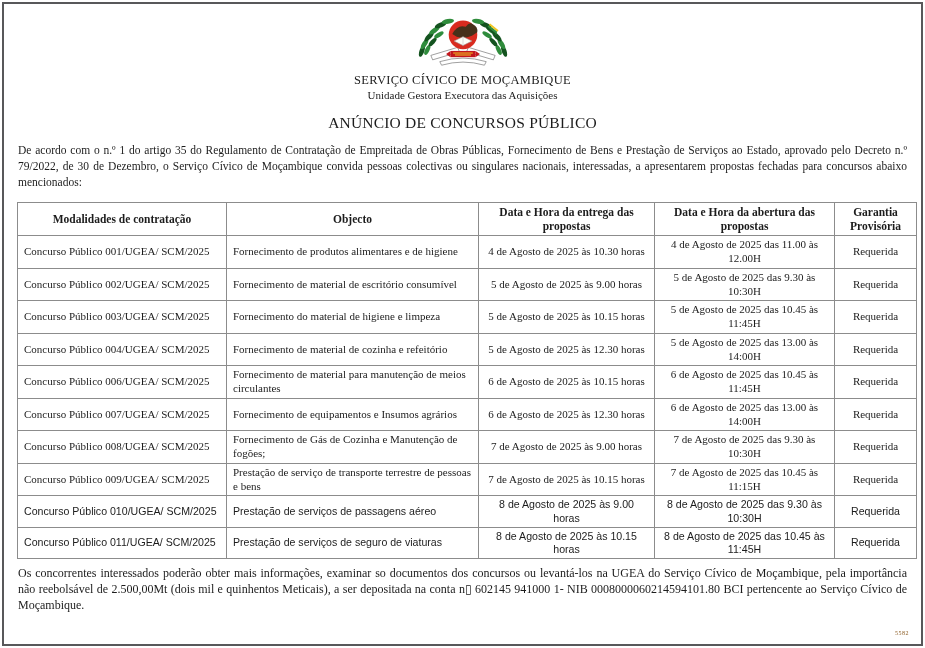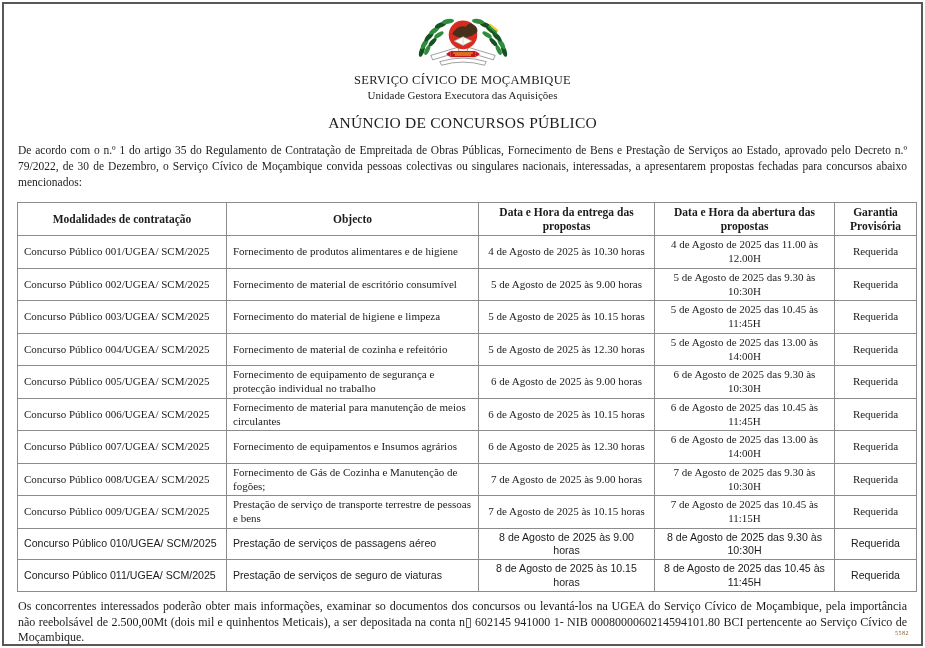--- a/index.html
+++ b/index.html
@@ -131,27 +131,20 @@
         <td class="c-center">Requerida</td>
       </tr>
       <tr>
         <td>Concurso Público 004/UGEA/ SCM/2025</td>
         <td>Fornecimento de material de cozinha e refeitório</td>
         <td class="c-center">5 de Agosto de 2025 às  12.30 horas</td>
         <td class="c-center">5 de Agosto de 2025 das 13.00 às 14:00H</td>
         <td class="c-center">Requerida</td>
       </tr>
       <tr>
-        <td>Concurso Público 005/UGEA/ SCM/2025</td>
-        <td>Fornecimento de equipamento de segurança e protecção individual no trabalho</td>
-        <td class="c-center">6 de Agosto de 2025 às 9.00 horas</td>
-        <td class="c-center">6 de Agosto de 2025 das 9.30 às 10:30H</td>
-        <td class="c-center">Requerida</td>
-      </tr>
-      <tr>
         <td>Concurso Público 006/UGEA/ SCM/2025</td>
         <td>Fornecimento de material para manutenção de meios circulantes</td>
         <td class="c-center">6 de Agosto de 2025 às 10.15 horas</td>
         <td class="c-center">6 de Agosto de 2025 das 10.45 às 11:45H</td>
         <td class="c-center">Requerida</td>
       </tr>
       <tr>
         <td>Concurso Público 007/UGEA/ SCM/2025</td>
         <td>Fornecimento de equipamentos e Insumos agrários</td>
         <td class="c-center">6  de Agosto de 2025 às  12.30 horas</td>

